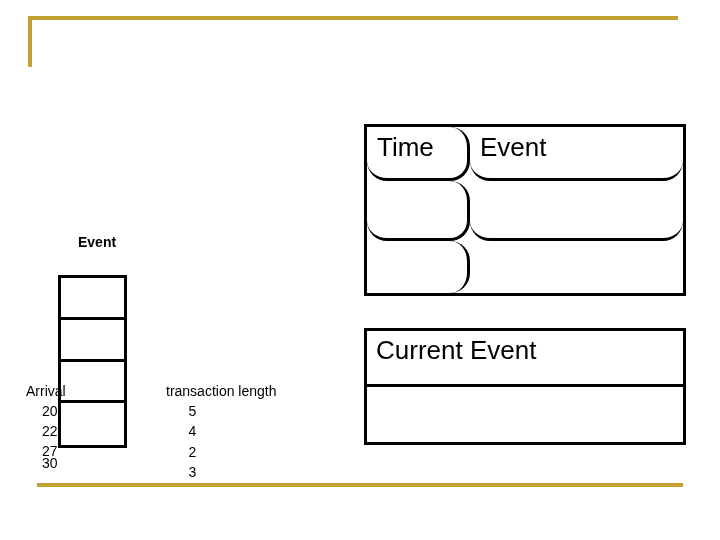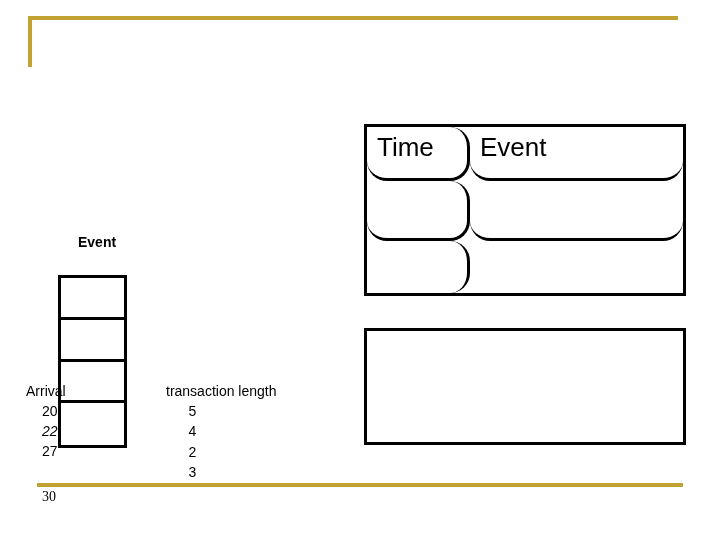--- a/index.html
+++ b/index.html
@@ -59,37 +59,38 @@
   <div class="event-table">
     <div class="cell hdr">Time</div>
     <div class="cell hdr last-col">Event</div>
     <div class="cell"></div>
     <div class="cell last-col"></div>
     <div class="cell last-row"></div>
     <div class="cell last-col last-row"></div>
   </div>
 
   <div class="current-table">
+    <div class="hdr-row">Current Event</div>
     <div></div>
   </div>
 
   <div class="queue-label txt" style="position: absolute; left: 78px; top: 235px;">Event</div>
   <div class="queue-box">
     <div class="slot"></div>
     <div class="slot"></div>
     <div class="slot"></div>
     <div class="slot"></div>
   </div>
 
   <div class="txt" style="left:26px;top:384px;">Arrival</div>
   <div class="txt" style="left:166px;top:384px;">transaction length</div>
 
   <div class="txt" style="left:42px;top:404px;">20</div>
-  <div class="txt" style="left:42px;top:424px;font-style:italic;">22</div>
+  <div class="txt" style="left:42px;top:424px;">22</div>
   <div class="txt" style="left:42px;top:444px;">27</div>
-  <div class="txt" style="left:42px;top:490px;font-family:Liberation Serif, serif;">30</div>
+  <div class="txt" style="left:42px;top:456px;">30</div>
 
   <div class="txt tl-val" style="left:165px;top:404px;">5</div>
   <div class="txt tl-val" style="left:165px;top:424px;">4</div>
   <div class="txt tl-val" style="left:165px;top:445px;">2</div>
   <div class="txt tl-val" style="left:165px;top:465px;">3</div>
 
 </div>
 
 </body></html>

